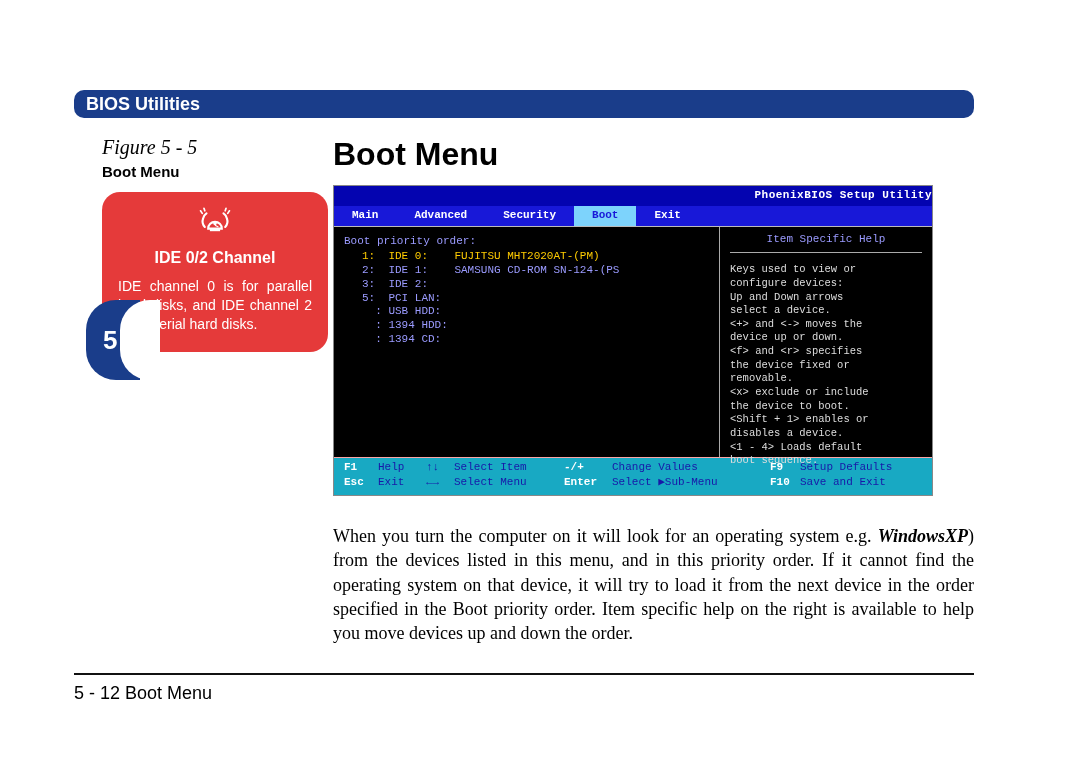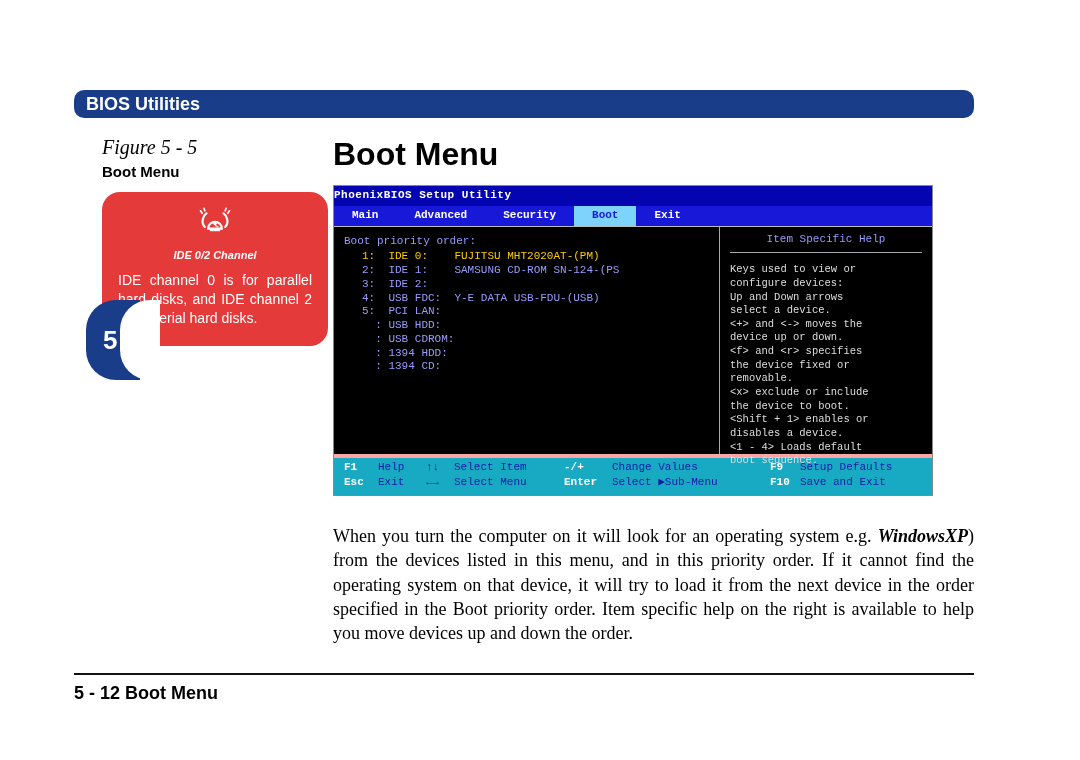--- a/index.html
+++ b/index.html
@@ -82,23 +82,22 @@
       width: 226px;
     }
     .warning-icon {
       text-align: center;
       font-size: 30px;
       margin-bottom: 6px;
     }
     .warning-title {
       text-align: center;
       font-weight: bold;
-      font-size: 11px;
+      font-size: 16px;
       margin-bottom: 10px;
-      font-style: italic;
     }
     .warning-body {
       font-size: 14px;
       line-height: 1.35;
       text-align: justify;
     }
     .main-col {
       flex: 1;
     }
     .page-title {
@@ -110,21 +109,21 @@
     .bios-box {
       border: 1px solid #888;
       width: 600px;
       font-family: "Courier New", monospace;
       font-size: 11px;
       line-height: 1.25;
     }
     .bios-title {
       background: #0404b0;
       color: #fff;
-      text-align: left;
+      text-align: right;
       font-weight: bold;
       padding: 3px 0;
       letter-spacing: 0.5px;
     }
     .bios-tabs {
       display: flex;
       background: #1818d8;
       color: #fff;
     }
     .bios-tab {
@@ -133,21 +132,21 @@
     }
     .bios-tab.active {
       background: #7dd3fc;
       color: #1818d8;
     }
     .bios-body {
       display: flex;
       background: #000;
       color: #fff;
       border-top: 1px solid #bbb;
-      border-bottom: 4px solid #fca5a5;
+      border-bottom: 1px solid #fca5a5;
       height: 232px;
     }
     .bios-left {
       flex: 1;
       padding: 8px 8px 8px 10px;
       border-right: 1px solid #aaa;
       position: relative;
       color: #9b9bff;
     }
     .bios-left .header-line { color: #9b9bff; margin-bottom: 2px; }
@@ -192,21 +191,21 @@
     .body-text .b { font-weight: normal; }
     .footer-rule {
       border: none;
       border-top: 2px solid #111;
       margin-top: 28px;
       margin-bottom: 8px;
     }
     .page-footer {
       font-family: Arial, sans-serif;
       font-size: 18px;
-      font-weight: bold;
+      font-weight: normal;
     }
   </style>
 </head>
 <body>
 
 <div class="page">
   <div class="header-bar">BIOS Utilities</div>
 
   <div class="content-row">
     <div class="sidebar">
@@ -246,26 +245,24 @@
           <div class="bios-tab active">Boot</div>
           <div class="bios-tab">Exit</div>
         </div>
         <div class="bios-body">
           <div class="bios-left">
             <div class="header-line">Boot priority order:</div>
             <div id="boot-list">
                 <div class="item hl">1:  IDE 0:    FUJITSU MHT2020AT-(PM)</div>
                 <div class="item">2:  IDE 1:    SAMSUNG CD-ROM SN-124-(PS</div>
                 <div class="item">3:  IDE 2:    </div>
-                <div class="item">4:  USB FDC:  Y-E DATA USB-FDU-(USB)</div>
                 <div class="item">5:  PCI LAN:  </div>
               </div>
             <div id="excl-list">
                 <div class="item">  : USB HDD:</div>
-                <div class="item">  : USB CDROM:</div>
                 <div class="item">  : 1394 HDD:</div>
                 <div class="item">  : 1394 CD:</div>
               </div>
           </div>
           <div class="bios-right">
             <div class="help-title">Item Specific Help</div>
             <div class="help-body">Keys used to view or
 configure devices:
 Up and Down arrows
 select a device.

